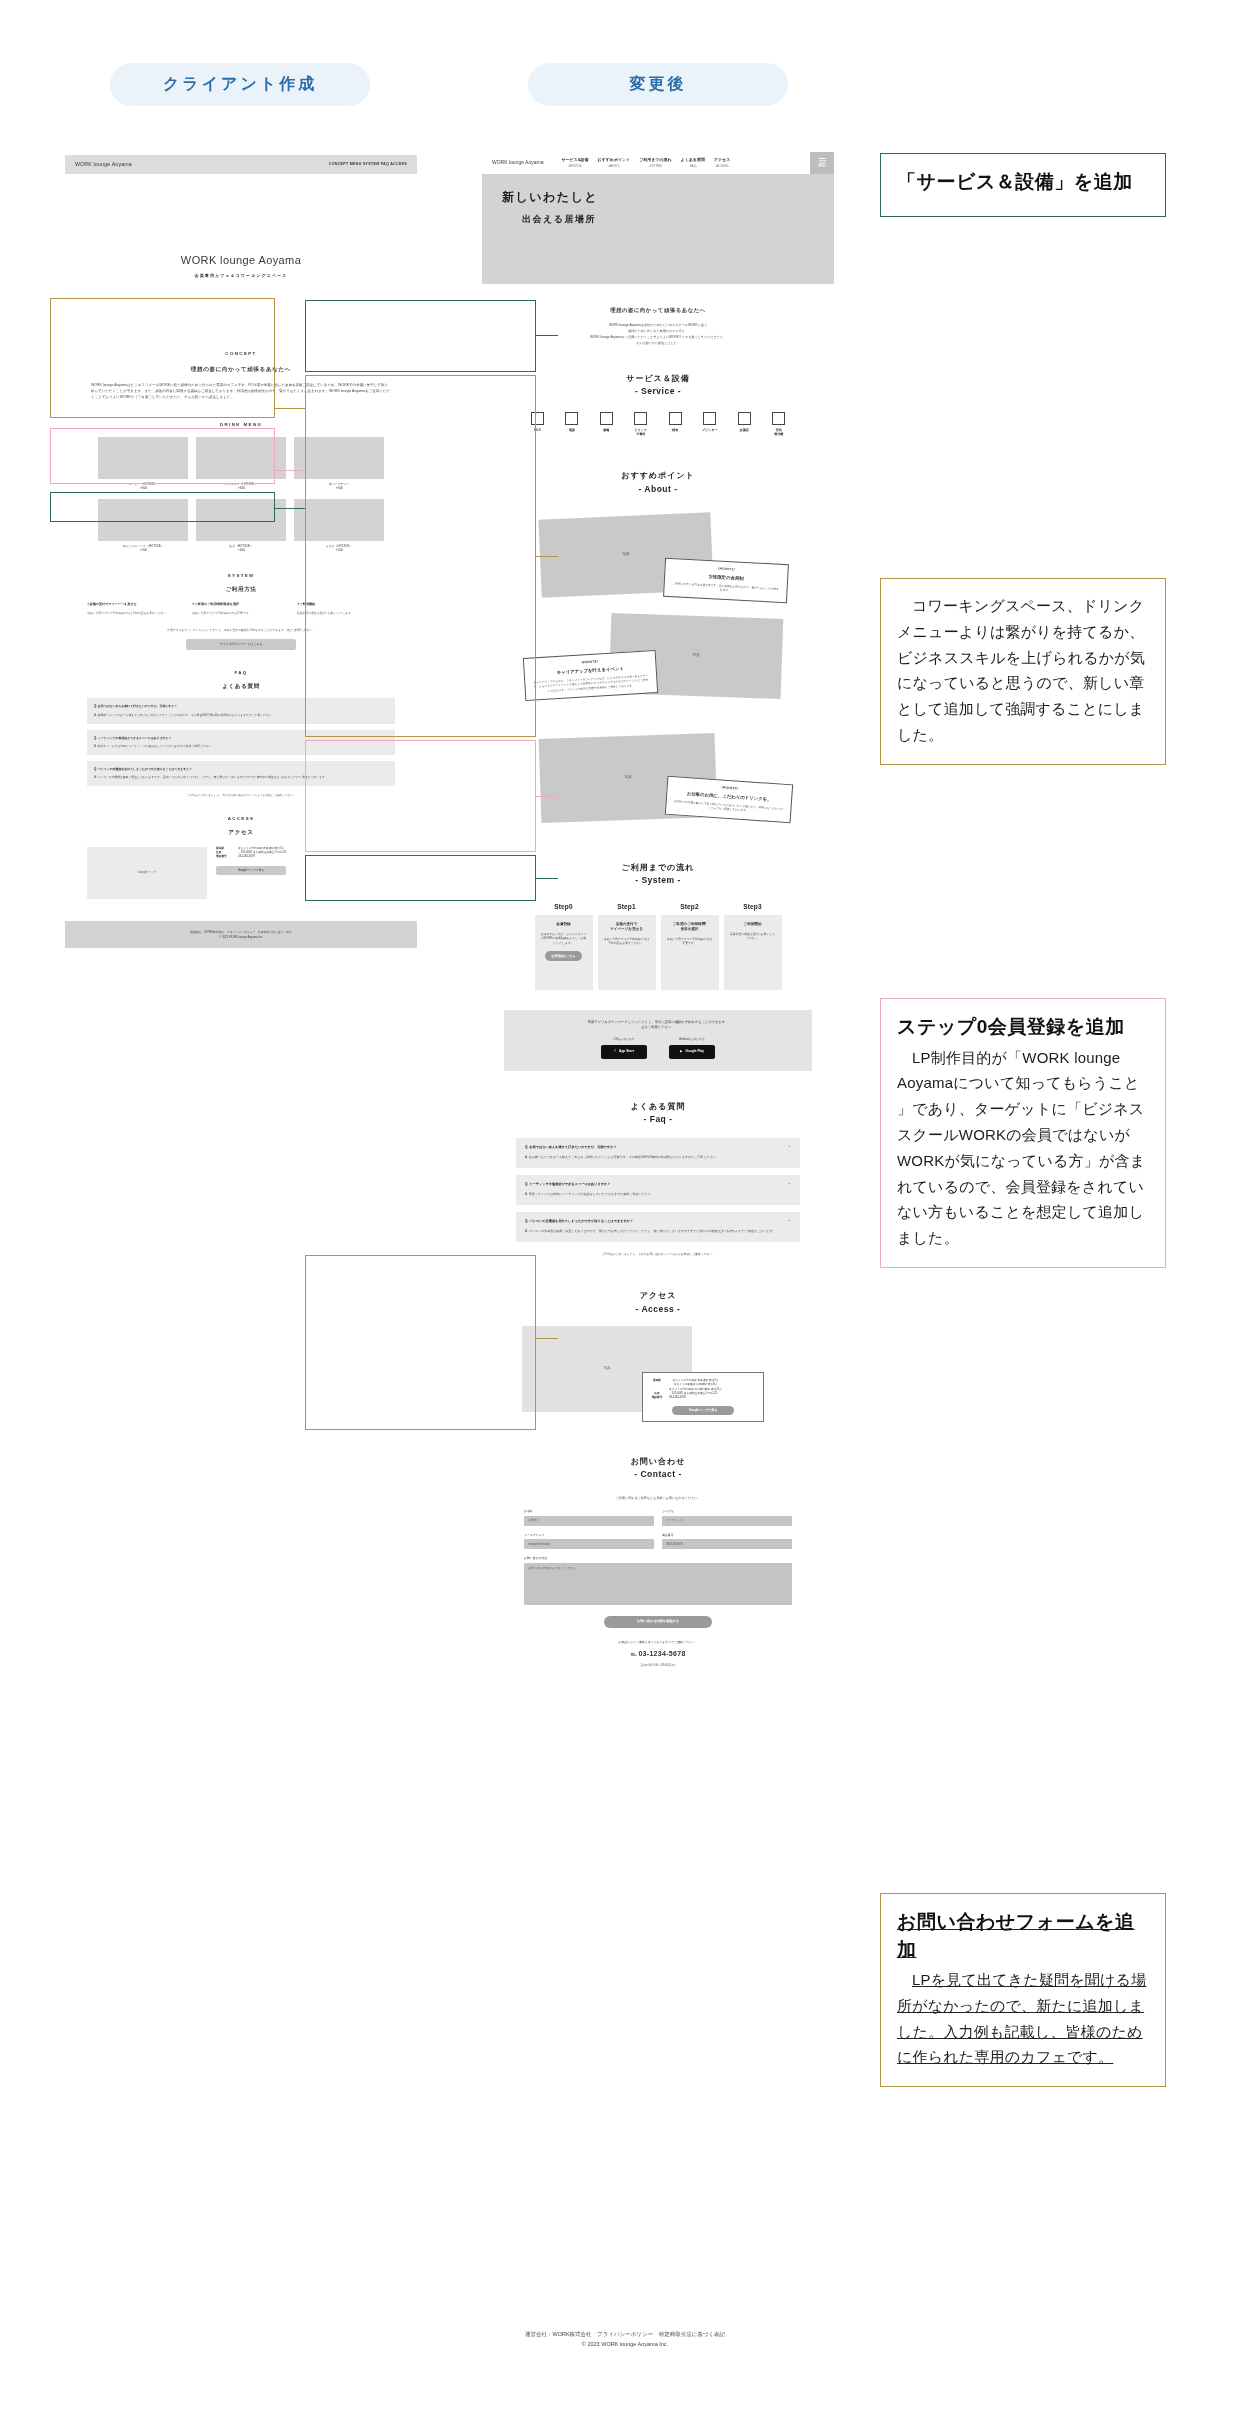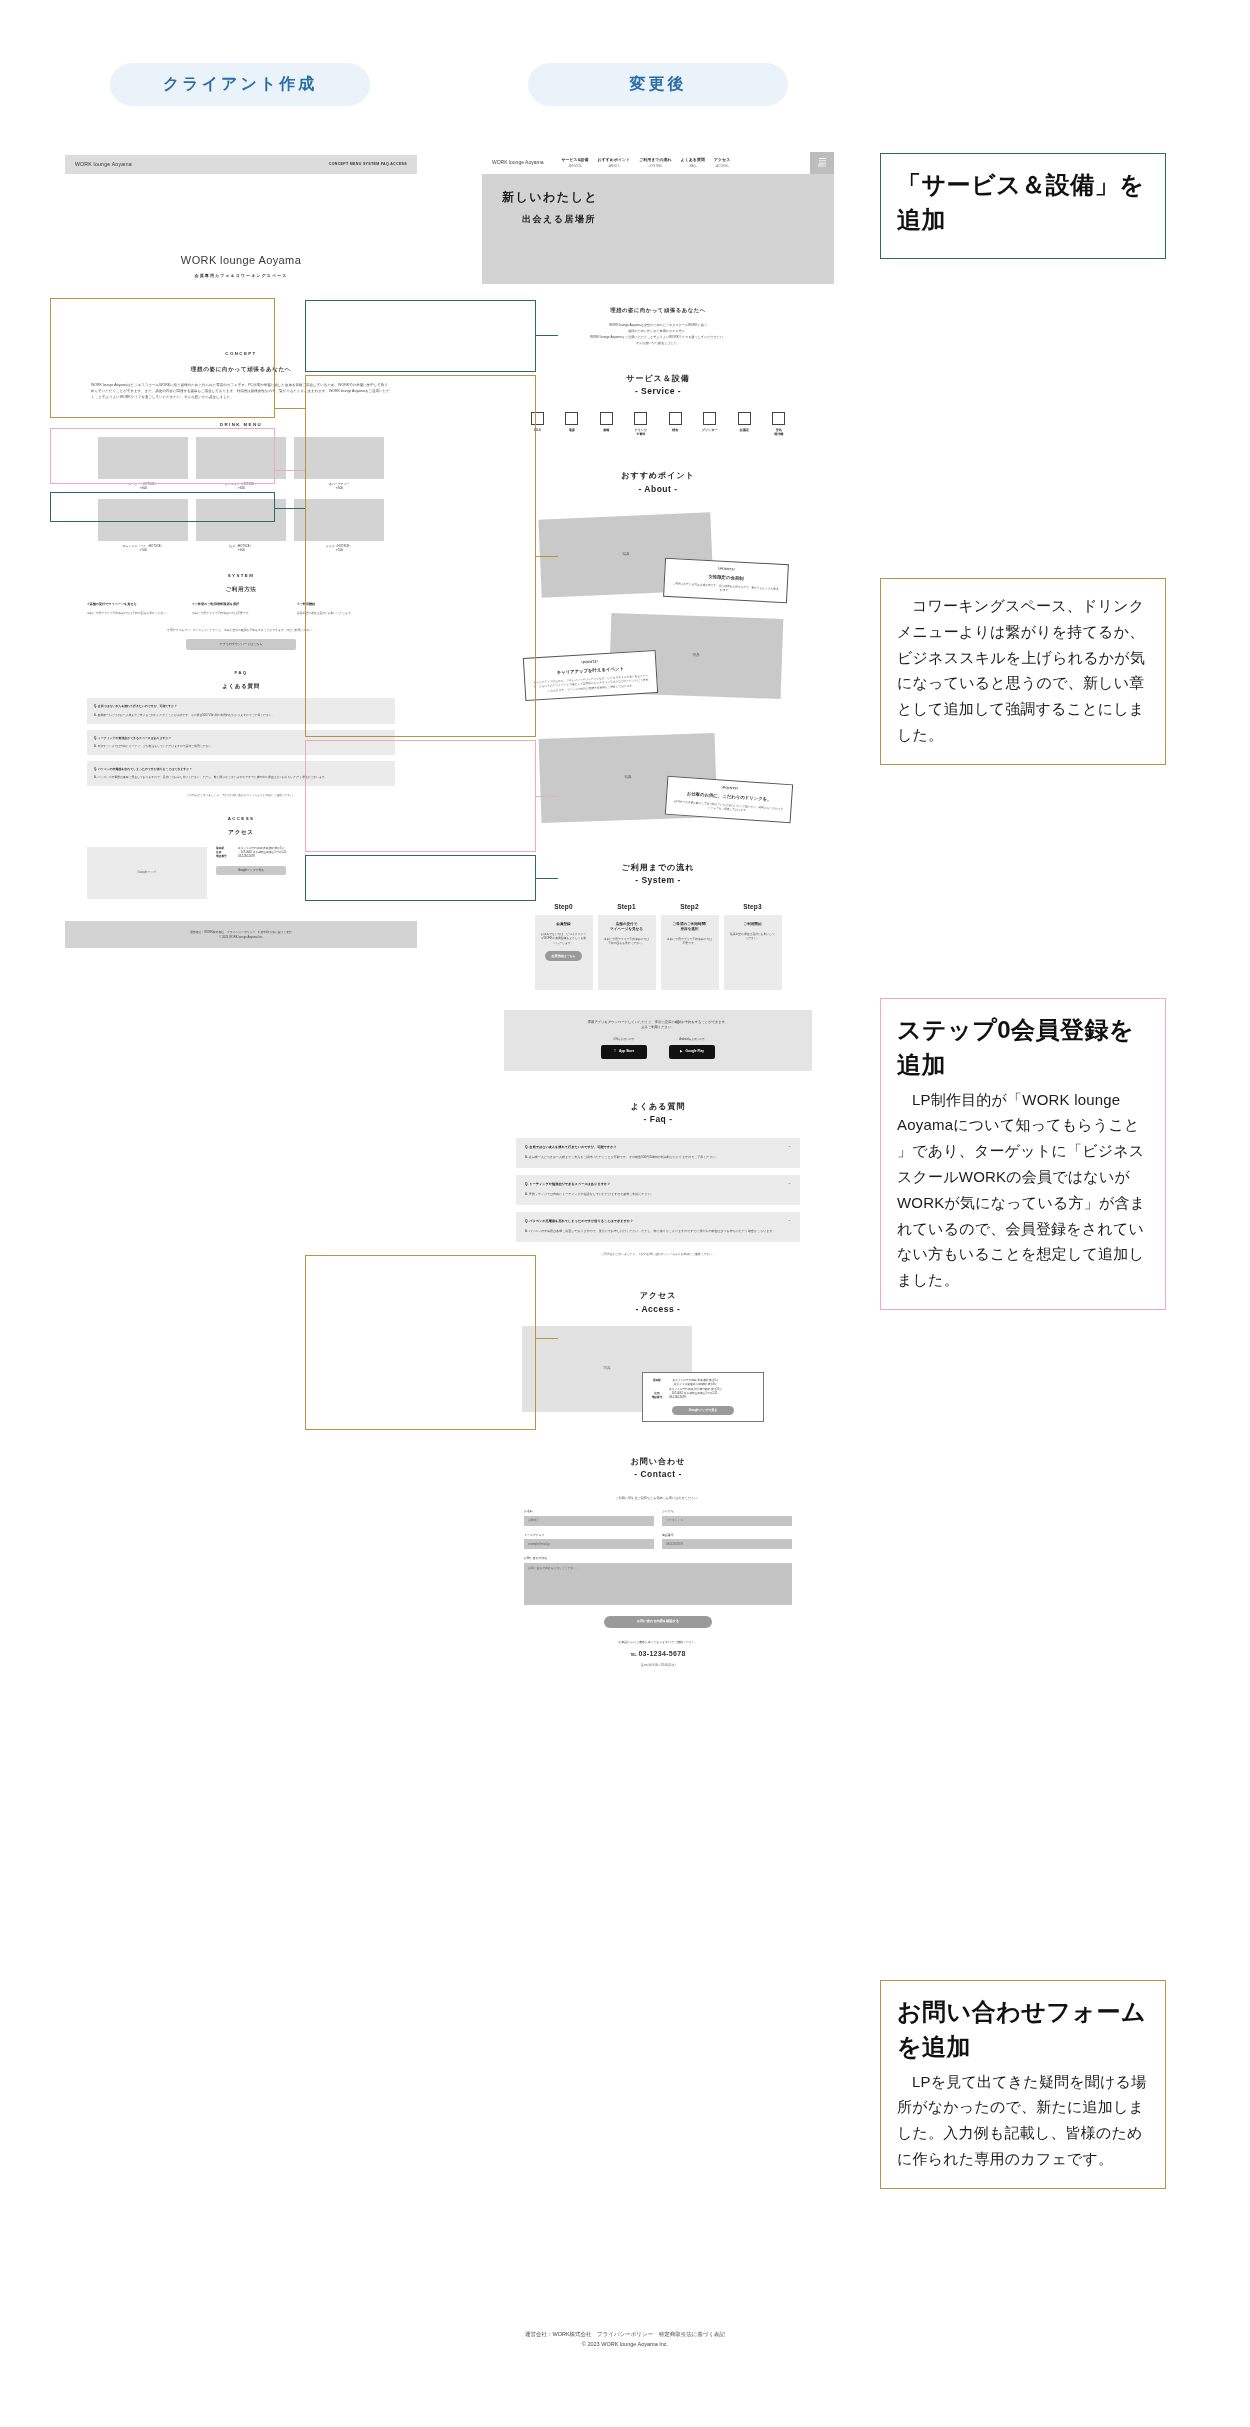--- a/index.html
+++ b/index.html
@@ -163,21 +163,21 @@
   
   .note {
     position: absolute;
     width: 286px;
     border: 1.4px solid #2e6b5e;
     background: #fff;
     padding: 14px 16px 16px;
   }
   .note h3 {
     margin: 0 0 4px;
-    font-size: 24px;
+    font-size: 19px;
     font-weight: 700;
     line-height: 1.45;
     letter-spacing: .5px;
     color: #111;
   }
   .note p {
     margin: 0;
     font-size: 15px;
     line-height: 1.72;
     text-indent: 1em;
@@ -666,21 +666,21 @@
   <div class="note gold" id="note-about" style="left:880px; top:578px;">
     <p>コワーキングスペース、ドリンクメニューよりは繋がりを持てるか、ビジネススキルを上げられるかが気になっていると思うので、新しい章として追加して強調することにしました。</p>
   </div>
 
   <div class="note pink" id="note-step0" style="left:880px; top:998px;">
     <h3>ステップ0会員登録を追加</h3>
     <p>LP制作目的が「WORK lounge Aoyamaについて知ってもらうこと 」であり、ターゲットに「ビジネススクールWORKの会員ではないがWORKが気になっている方」が含まれているので、会員登録をされていない方もいることを想定して追加しました。</p>
   </div>
 
 
-  <div class="note gold" id="note-contact" style="left:880px; top:1980px;">
+  <div class="note gold" id="note-contact" style="left:880px; top:1893px;text-decoration:underline;">
     <h3>お問い合わせフォームを追加</h3>
     <p>LPを見て出てきた疑問を聞ける場所がなかったので、新たに追加しました。入力例も記載し、皆様のために作られた専用のカフェです。</p>
   </div>
 
   <div class="bottom-credit" style="white-space:pre-line;">運営会社：WORK株式会社　プライバシーポリシー　特定商取引法に基づく表記
 © 2023 WORK lounge Aoyama Inc.</div>
 
 </div>
 
 </body></html>

